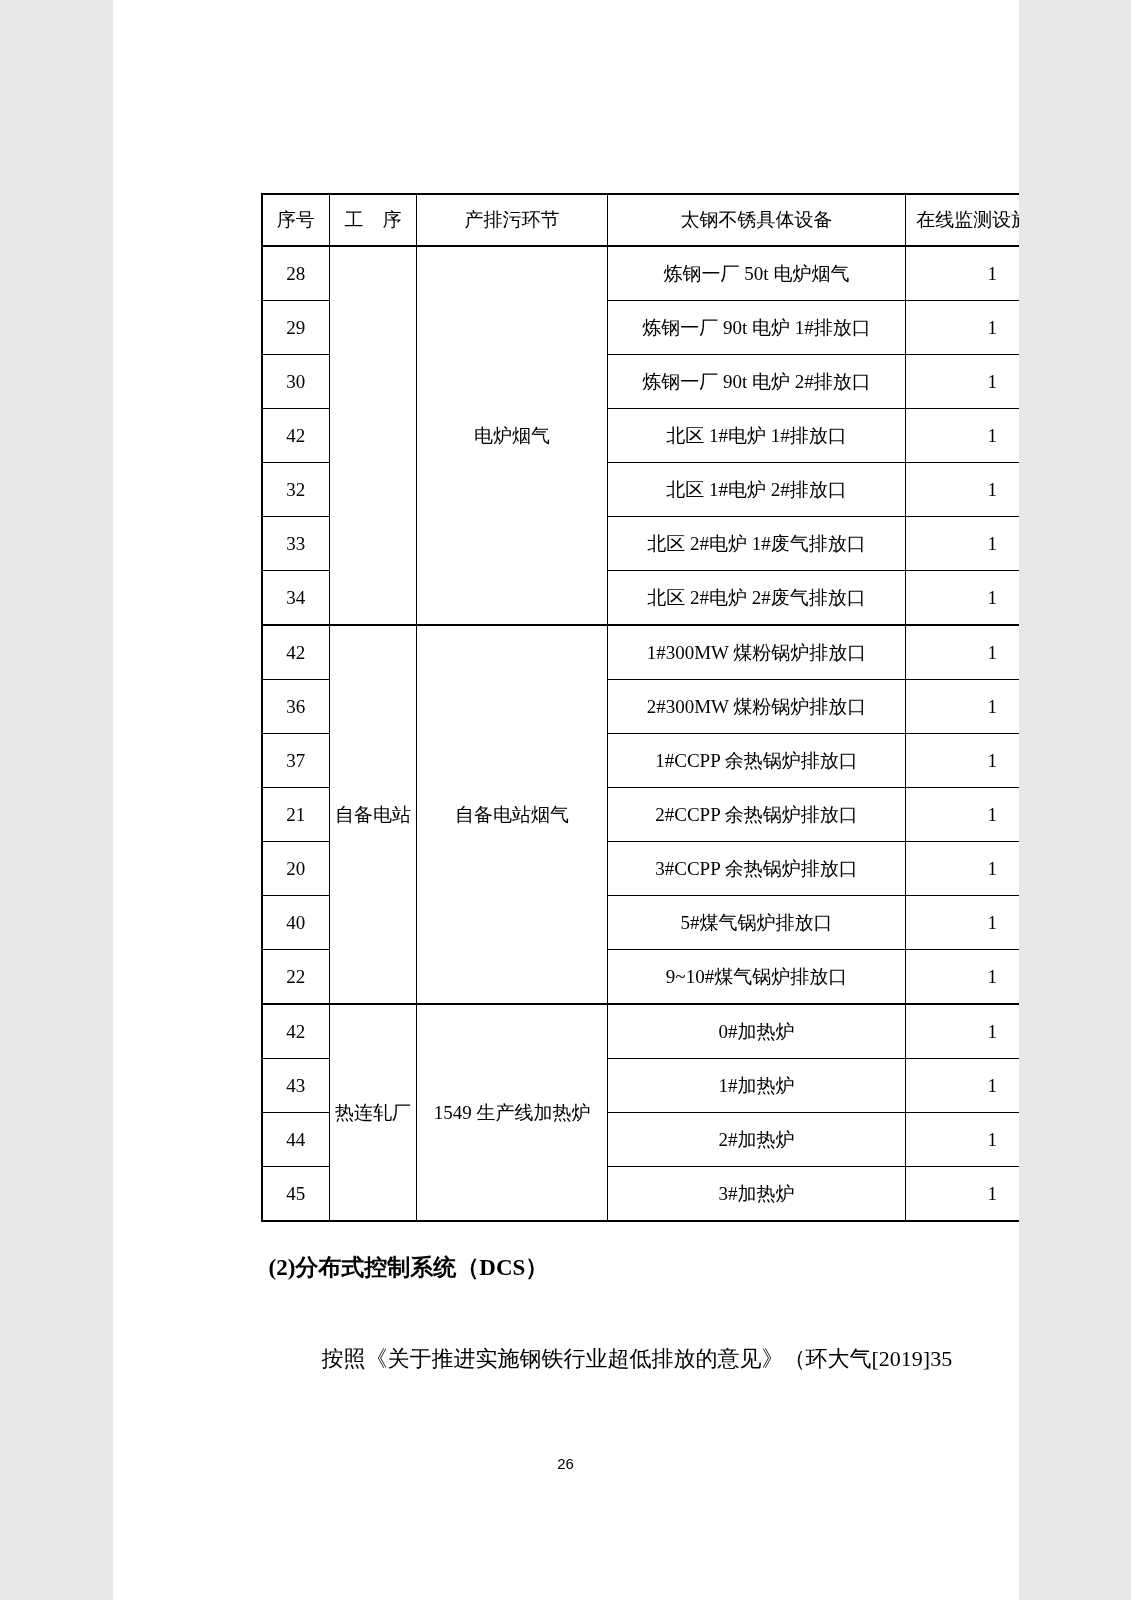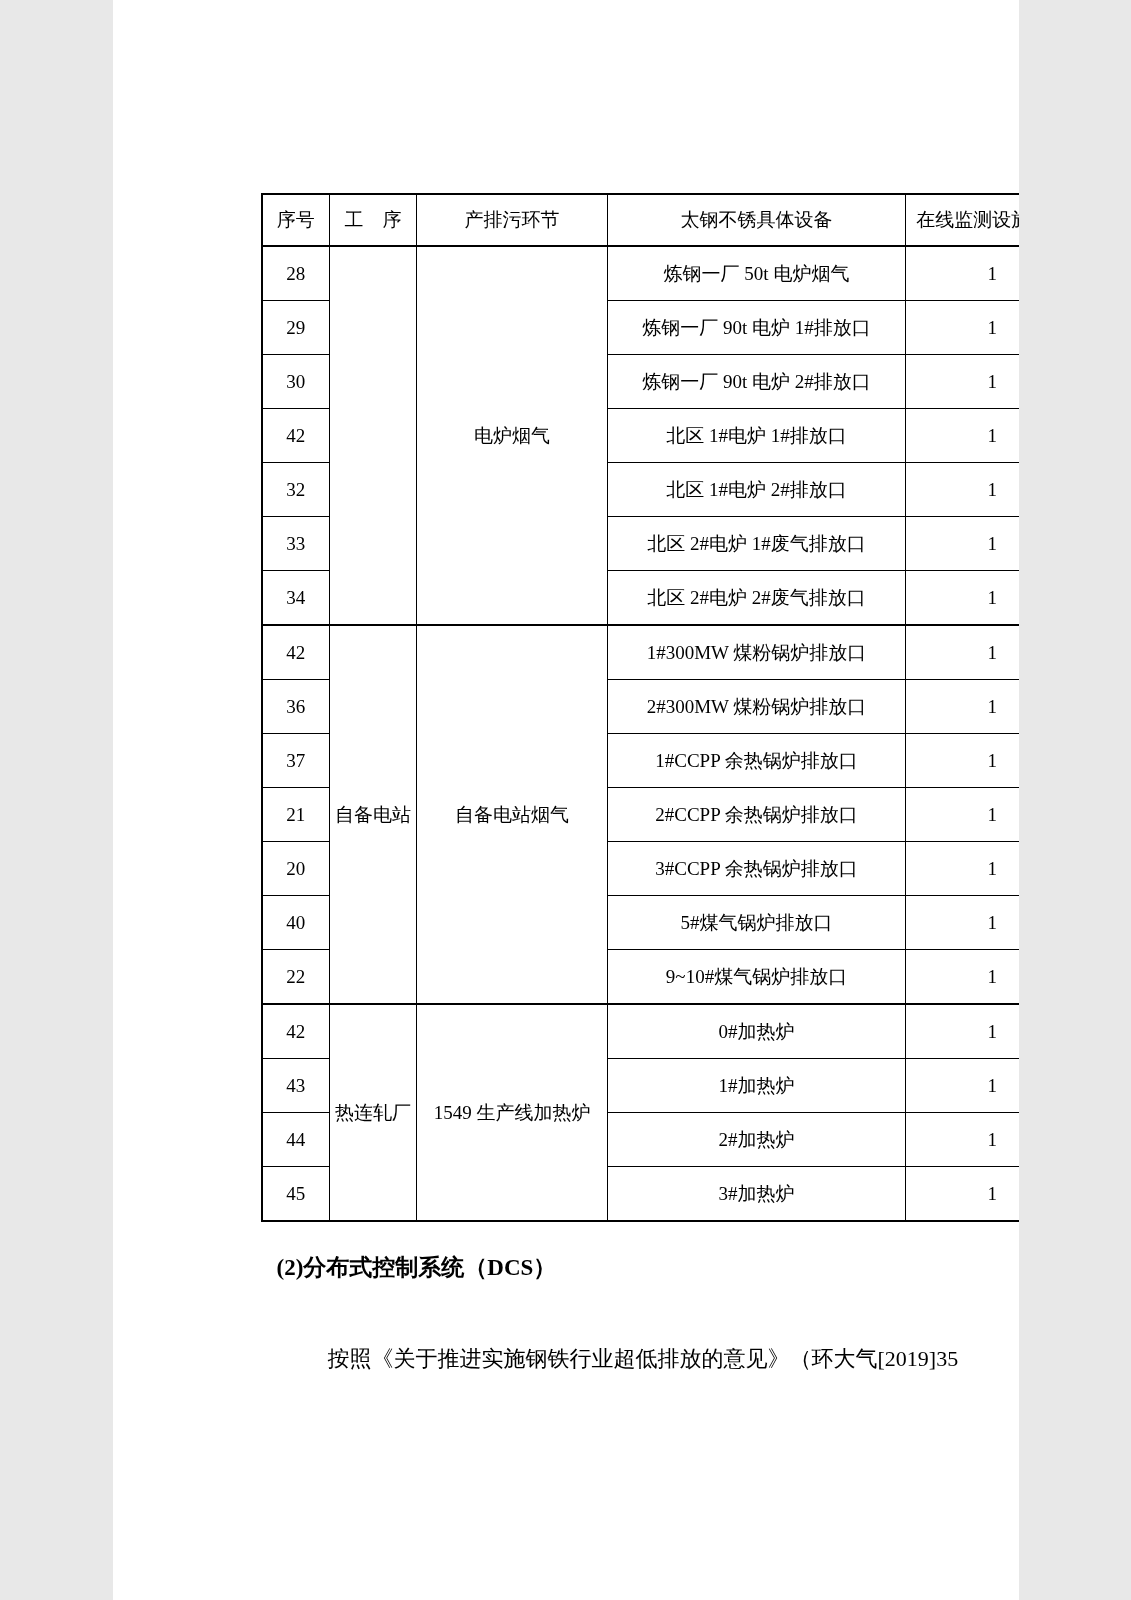--- a/index.html
+++ b/index.html
@@ -32,28 +32,28 @@
   .doc-table thead th{
     height:50px;
     border-bottom:2px solid #000;
   }
   .doc-table tbody td{height:53px;}
   .doc-table tr.group-start td{border-top:2px solid #000;margin-left:24px;}
   .doc-table td.process-cell,
   .doc-table td.link-cell{line-height:2.3;}
   .section-heading{
     position:absolute;
-    left:164px;top:1252px;
+    left:156px;top:1252px;
     margin:0;
     font-size:23px;
     font-weight:bold;
   }
   .body-paragraph{
     position:absolute;
-    left:215px;top:1344px;
+    left:209px;top:1344px;
     margin:0;
     font-size:22px;
     white-space:nowrap;
   }
   .page-number{
     position:absolute;
     left:0;top:1455px;
     width:100%;
     text-align:center;
     font-family:"Liberation Sans","DejaVu Sans",sans-serif;
@@ -179,14 +179,15 @@
           <td class="device-cell">3#加热炉</td>
           <td class="count-cell">1</td>
         </tr>
       </tbody>
   </table>
 
   <h2 class="section-heading">(2)分布式控制系统（DCS）</h2>
 
   <p class="body-paragraph">按照《关于推进实施钢铁行业超低排放的意见》（环大气[2019]35</p>
 
+  <div class="page-number">26</div>
 
 </div>
 
 </body></html>

